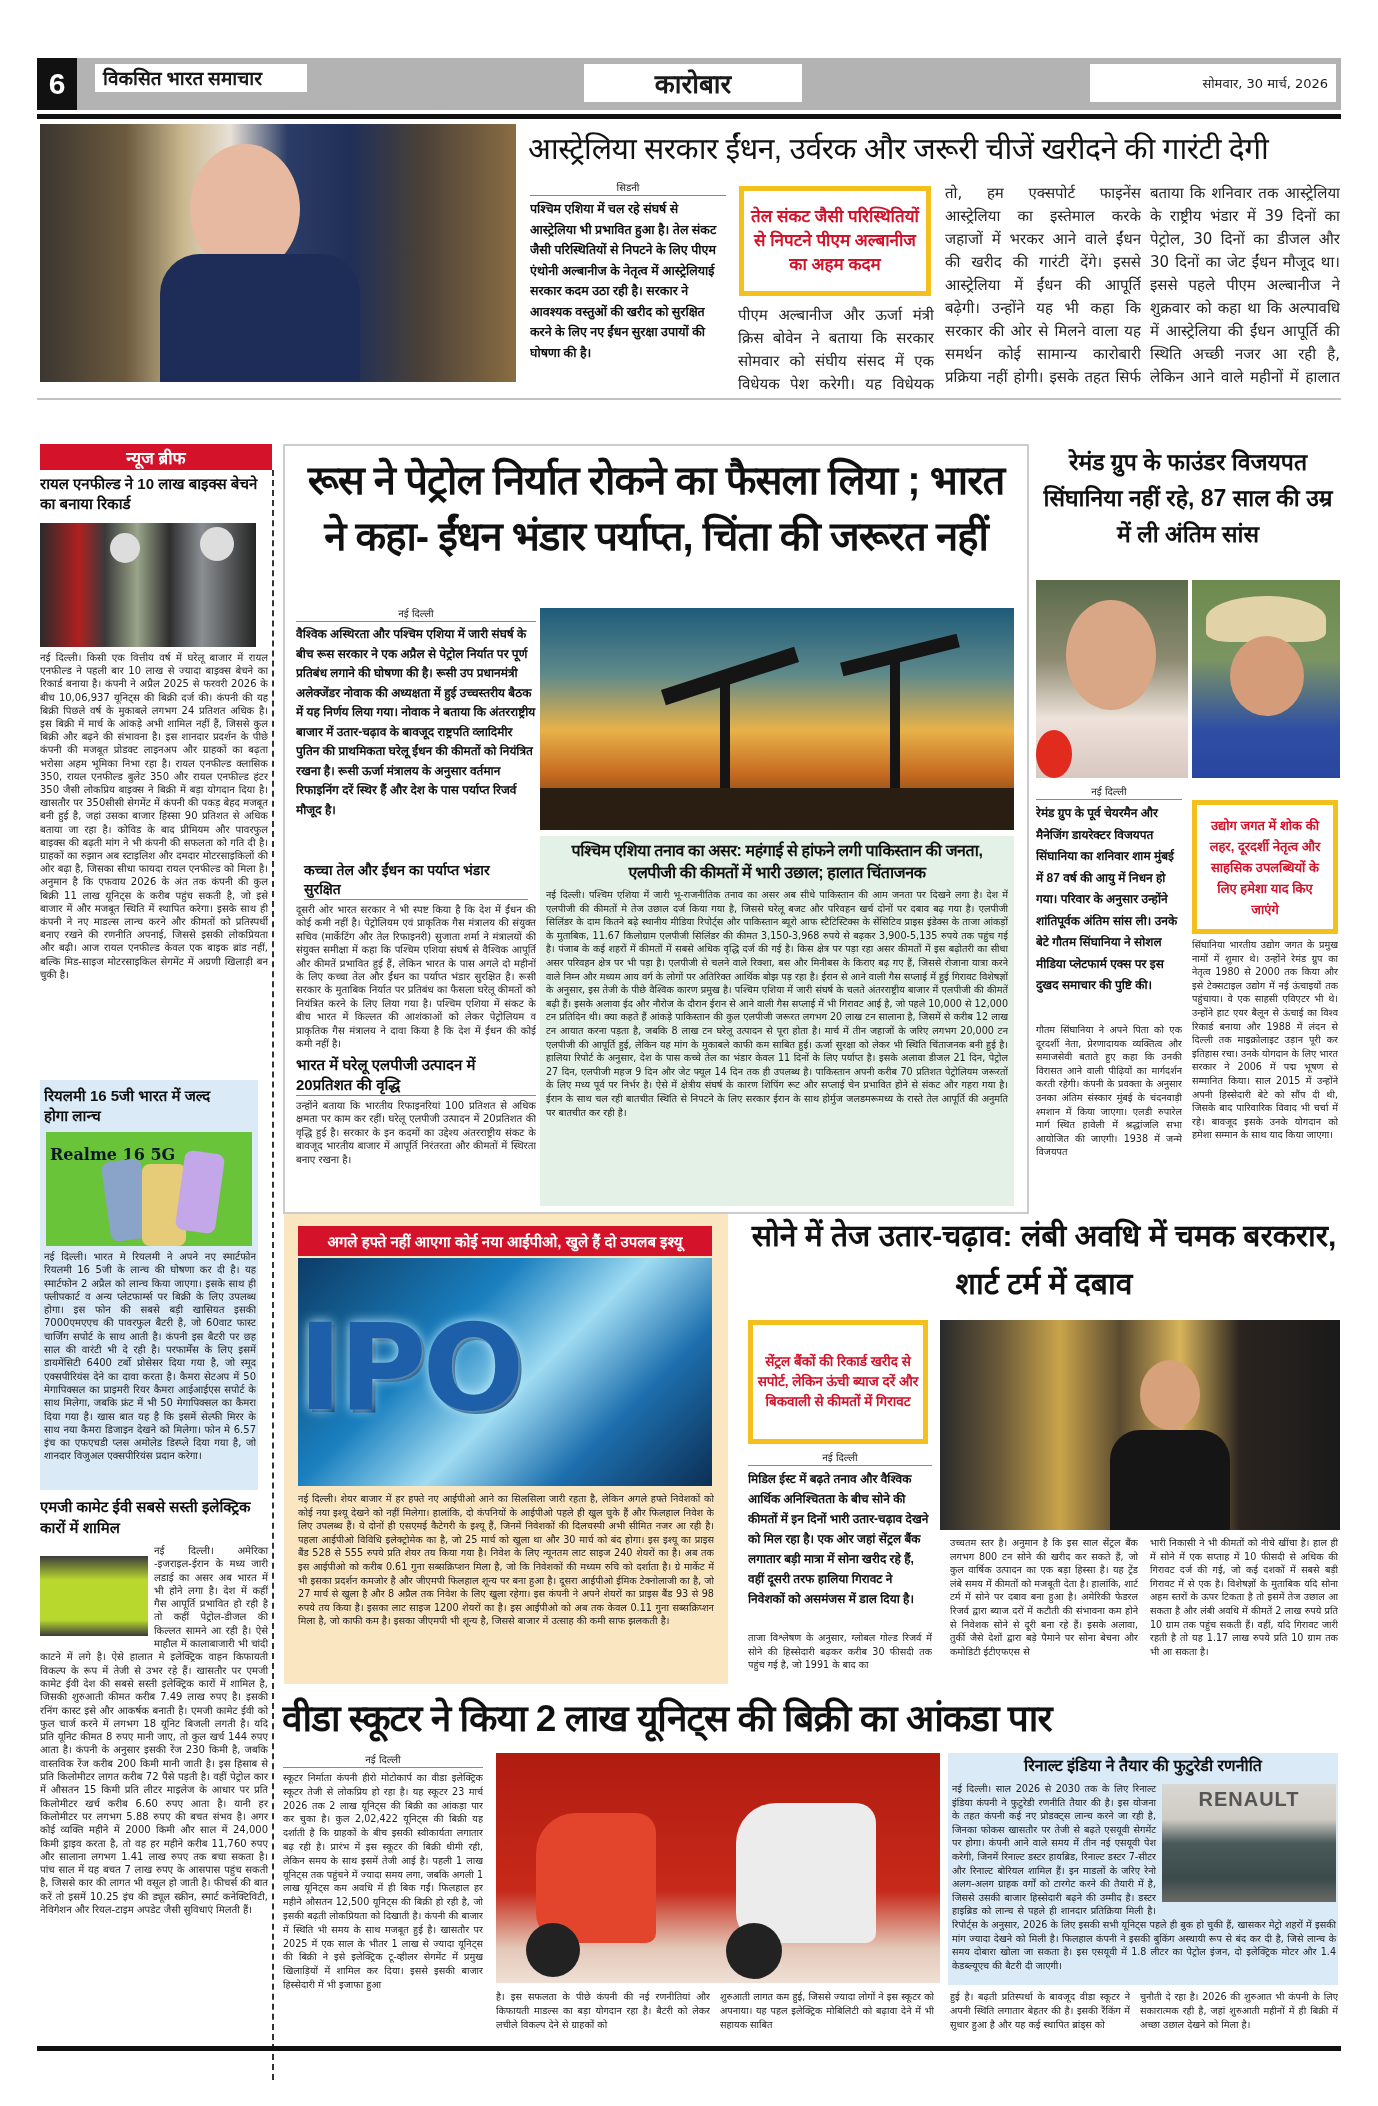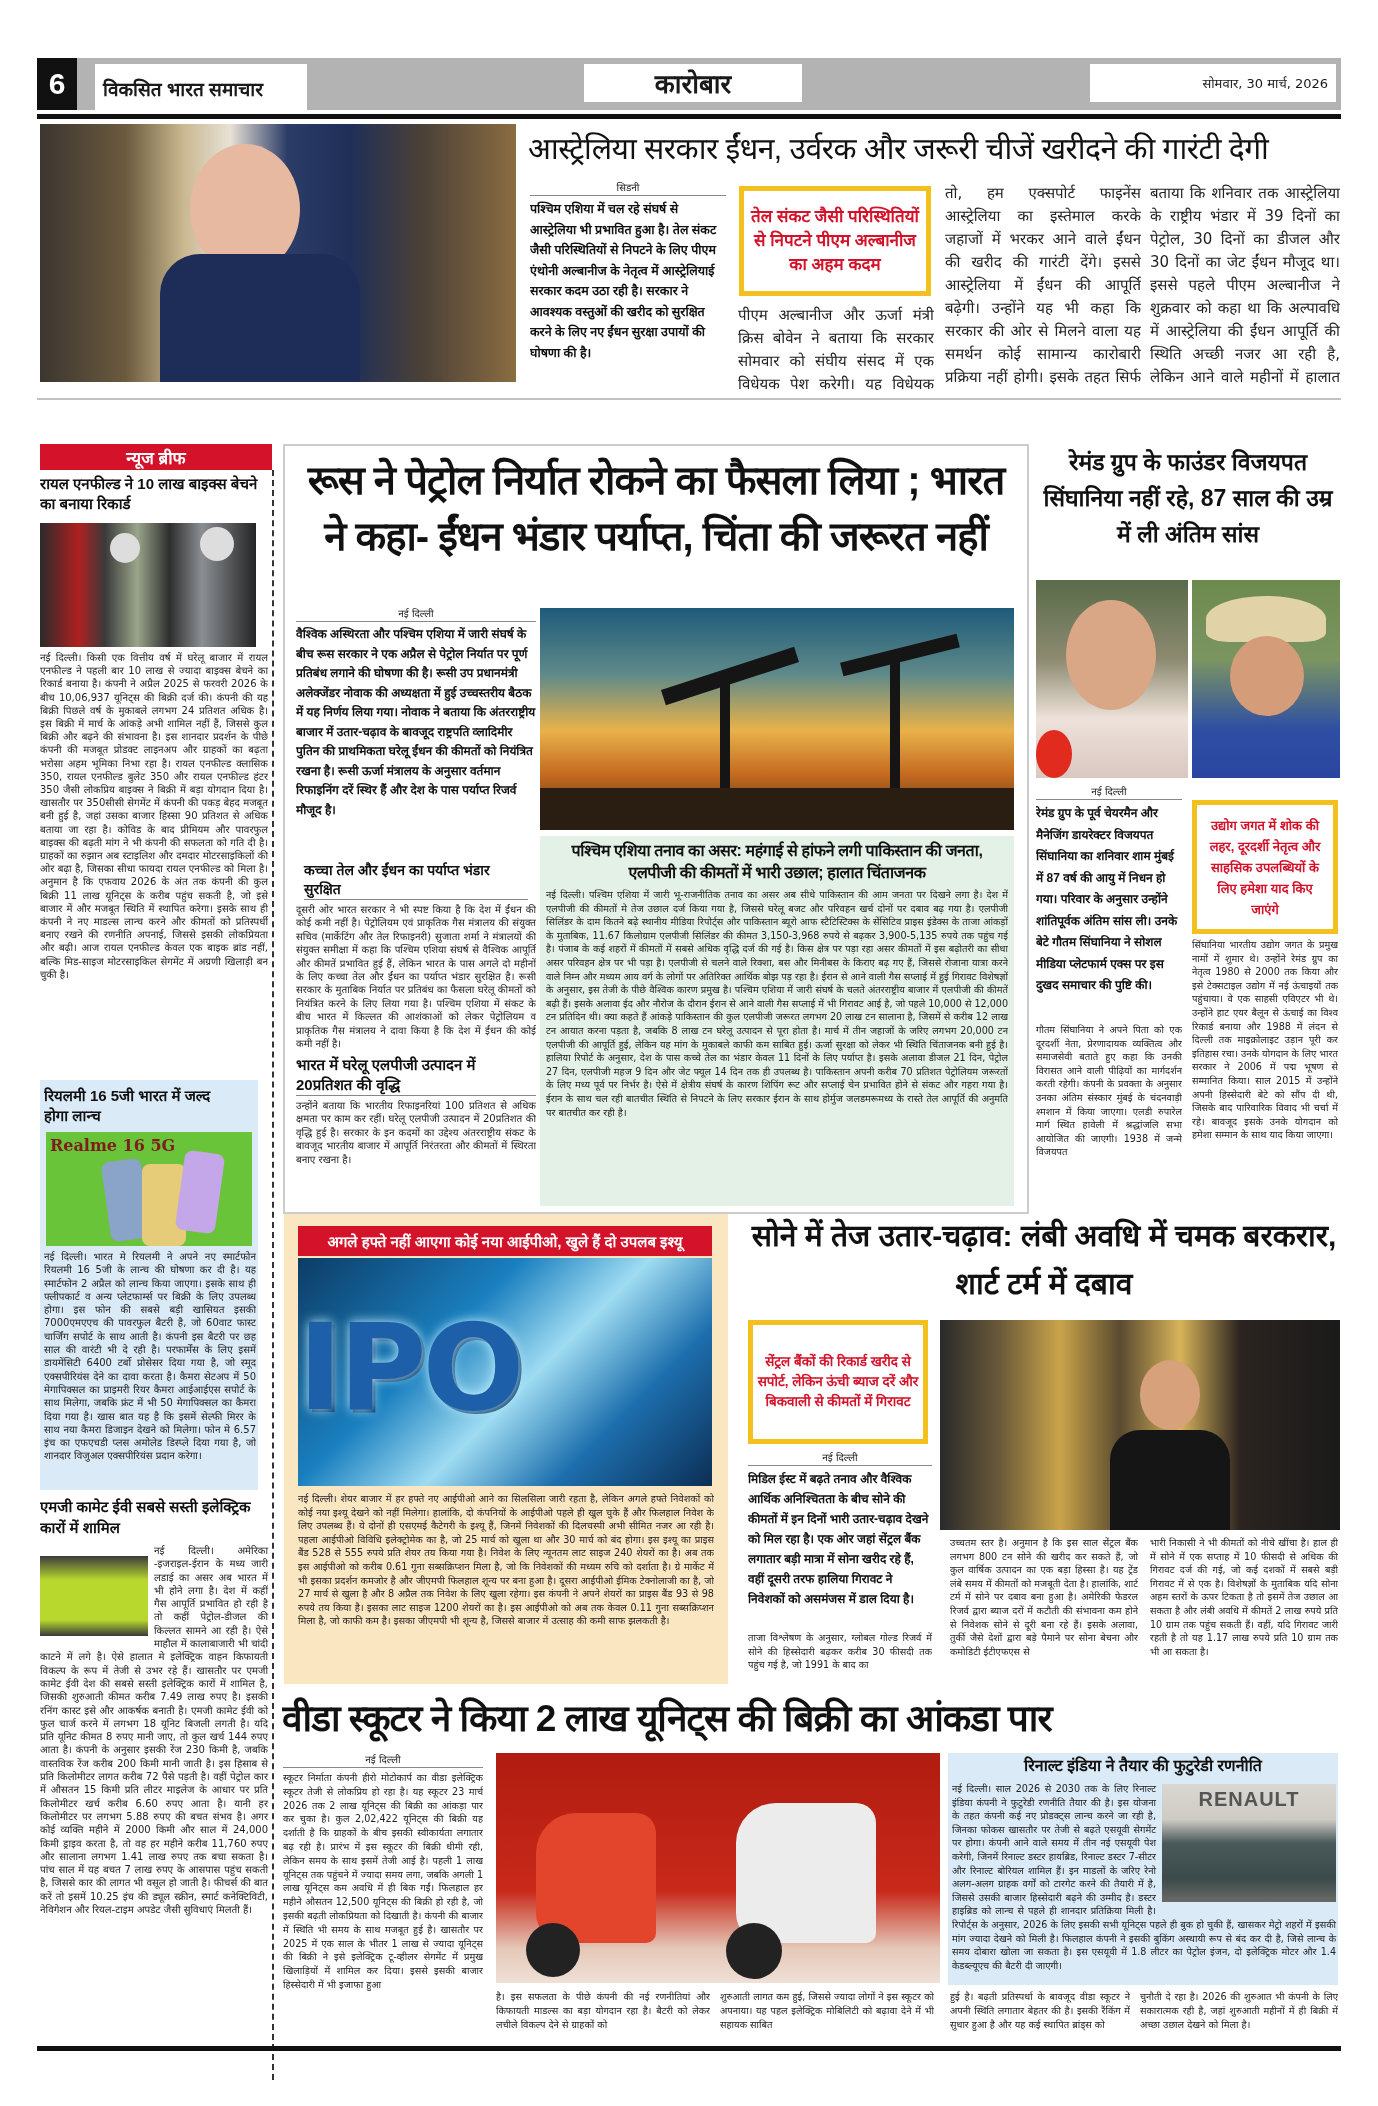--- a/index.html
+++ b/index.html
@@ -9,21 +9,21 @@
 .lead{font-family:"Liberation Sans",sans-serif;font-weight:bold;font-size:13.5px;line-height:22px;color:#111;overflow:hidden}
 .dateline{font-size:10px;text-align:center;border-bottom:1px solid #888;padding-bottom:1px;margin-bottom:3px}
 .hl{font-family:"Liberation Sans",sans-serif;font-weight:bold;color:#111;overflow:hidden}
 .box{border:5px solid #f4c01e;background:#fff;color:#d4122a;font-family:"Liberation Sans",sans-serif;font-weight:bold;text-align:center;display:flex;align-items:center;justify-content:center}
 .sub{font-family:"Liberation Sans",sans-serif;font-weight:bold;font-size:15px;line-height:20px;border-bottom:1px solid #888;color:#111}
 .img{overflow:hidden}
 .dashv{border-left:2px dashed #333}
 
 #hdr{left:37px;top:58px;width:1304px;height:52px;background:#b3b3b3}
 #pgnum{left:37px;top:58px;width:40px;height:52px;background:#111;color:#fff;font-family:"Liberation Sans",sans-serif;font-weight:bold;font-size:30px;display:flex;align-items:center;justify-content:center}
-#paper{left:95px;top:64px;width:212px;height:50px;background:#fff;font-family:Liberation Sans, sans-serif;font-size:19px;font-weight:bold;display:flex;align-items:center;padding-left:8px}
+#paper{left:95px;top:64px;width:212px;height:28px;background:#fff;font-family:Liberation Serif, serif;font-size:19px;font-weight:bold;display:flex;align-items:center;padding-left:8px}
 #section{left:584px;top:64px;width:218px;height:38px;background:#fff;font-family:"Liberation Sans",sans-serif;font-size:26px;font-weight:bold;display:flex;align-items:center;justify-content:center}
 #date{left:1090px;top:64px;width:246px;height:38px;background:#fff;font-size:13px;display:flex;align-items:center;justify-content:flex-end;padding-right:8px}
 #rule1{left:37px;top:114px;width:1304px;height:5px;background:#111}
 </style>
 </head>
 <body>
 
 <div class="abs" id="hdr"></div>
 <div class="abs" id="pgnum">6</div>
 <div class="abs" id="paper">विकसित भारत समाचार</div>
@@ -50,21 +50,21 @@
 <div class="abs dashv" style="left:272px;top:470px;width:2px;height:1610px"></div>
 <div class="abs hl" style="left:40px;top:474px;width:228px;height:42px;font-size:15px;line-height:20px">रायल एनफील्ड ने 10 लाख बाइक्स बेचने का बनाया रिकार्ड</div>
 <div class="abs img" style="left:40px;top:523px;width:216px;height:124px;background:linear-gradient(90deg,#2b2b2b 0%,#b02020 18%,#3a3a3a 30%,#9aa58a 45%,#2e2e2e 60%,#8b8f93 75%,#242424 100%)">
   <div style="position:absolute;left:70px;top:10px;width:30px;height:30px;border-radius:50%;background:#ddd"></div>
   <div style="position:absolute;left:160px;top:4px;width:34px;height:34px;border-radius:50%;background:#ddd"></div>
 </div>
 <div class="abs txt" style="left:40px;top:651px;width:228px;height:410px;font-size:10px;line-height:13.2px">नई दिल्ली। किसी एक वित्तीय वर्ष में घरेलू बाजार में रायल एनफील्ड ने पहली बार 10 लाख से ज्यादा बाइक्स बेचने का रिकार्ड बनाया है। कंपनी ने अप्रैल 2025 से फरवरी 2026 के बीच 10,06,937 यूनिट्स की बिक्री दर्ज की। कंपनी की यह बिक्री पिछले वर्ष के मुकाबले लगभग 24 प्रतिशत अधिक है। इस बिक्री में मार्च के आंकड़े अभी शामिल नहीं हैं, जिससे कुल बिक्री और बढ़ने की संभावना है। इस शानदार प्रदर्शन के पीछे कंपनी की मजबूत प्रोडक्ट लाइनअप और ग्राहकों का बढ़ता भरोसा अहम भूमिका निभा रहा है। रायल एनफील्ड क्लासिक 350, रायल एनफील्ड बुलेट 350 और रायल एनफील्ड हंटर 350 जैसी लोकप्रिय बाइक्स ने बिक्री में बड़ा योगदान दिया है। खासतौर पर 350सीसी सेगमेंट में कंपनी की पकड़ बेहद मजबूत बनी हुई है, जहां उसका बाजार हिस्सा 90 प्रतिशत से अधिक बताया जा रहा है। कोविड के बाद प्रीमियम और पावरफुल बाइक्स की बढ़ती मांग ने भी कंपनी की सफलता को गति दी है। ग्राहकों का रुझान अब स्टाइलिश और दमदार मोटरसाइकिलों की ओर बढ़ा है, जिसका सीधा फायदा रायल एनफील्ड को मिला है। अनुमान है कि एफवाय 2026 के अंत तक कंपनी की कुल बिक्री 11 लाख यूनिट्स के करीब पहुंच सकती है, जो इसे बाजार में और मजबूत स्थिति में स्थापित करेगा। इसके साथ ही कंपनी ने नए माडल्स लान्च करने और कीमतों को प्रतिस्पर्धी बनाए रखने की रणनीति अपनाई, जिससे इसकी लोकप्रियता और बढ़ी। आज रायल एनफील्ड केवल एक बाइक ब्रांड नहीं, बल्कि मिड-साइज मोटरसाइकिल सेगमेंट में अग्रणी खिलाड़ी बन चुकी है।</div>
 <div class="abs" style="left:40px;top:1080px;width:218px;height:410px;background:#dbeaf7"></div>
 <div class="abs hl" style="left:44px;top:1086px;width:170px;height:42px;font-size:15px;line-height:20px">रियलमी 16 5जी भारत में जल्द होगा लान्च</div>
 <div class="abs img" style="left:46px;top:1132px;width:206px;height:114px;background:#6ac43a">
-  <div style="position:absolute;left:4px;top:4px;color:#7f1d1d;font-family:'DejaVu Serif',serif;font-weight:bold;font-size:16px">Realme 16 5G</div>
+  <div style="position:absolute;left:4px;top:13px;color:#0f172a;font-family:'DejaVu Serif',serif;font-weight:bold;font-size:16px">Realme 16 5G</div>
   <div style="position:absolute;left:60px;top:28px;width:40px;height:80px;border-radius:8px;background:#8aa3c8;transform:rotate(-8deg)"></div>
   <div style="position:absolute;left:96px;top:32px;width:44px;height:82px;border-radius:8px;background:#e6cc78"></div>
   <div style="position:absolute;left:134px;top:20px;width:40px;height:80px;border-radius:8px;background:#c3a7e8;transform:rotate(8deg)"></div>
 </div>
 <div class="abs txt" style="left:44px;top:1250px;width:212px;height:236px;font-size:10px;line-height:13.3px">नई दिल्ली। भारत मे रियलमी ने अपने नए स्मार्टफोन रियलमी 16 5जी के लान्च की घोषणा कर दी है। यह स्मार्टफोन 2 अप्रैल को लान्च किया जाएगा। इसके साथ ही फ्लीपकार्ट व अन्य प्लेटफार्म्स पर बिक्री के लिए उपलब्ध होगा। इस फोन की सबसे बड़ी खासियत इसकी 7000एमएएच की पावरफुल बैटरी है, जो 60वाट फास्ट चार्जिंग सपोर्ट के साथ आती है। कंपनी इस बैटरी पर छह साल की वारंटी भी दे रही है। परफार्मेंस के लिए इसमें डायमेंसिटी 6400 टर्बो प्रोसेसर दिया गया है, जो स्मूद एक्सपीरियंस देने का दावा करता है। कैमरा सेटअप में 50 मेगापिक्सल का प्राइमरी रियर कैमरा आईआईएस सपोर्ट के साथ मिलेगा, जबकि फ्रंट में भी 50 मेगापिक्सल का कैमरा दिया गया है। खास बात यह है कि इसमें सेल्फी मिरर के साथ नया कैमरा डिजाइन देखने को मिलेगा। फोन मे 6.57 इंच का एफएचडी प्लस अमोलेड डिस्प्ले दिया गया है, जो शानदार विजुअल एक्सपीरियंस प्रदान करेगा।</div>
 <div class="abs hl" style="left:40px;top:1496px;width:228px;height:44px;font-size:15px;line-height:21px">एमजी कामेट ईवी सबसे सस्ती इलेक्ट्रिक कारों में शामिल</div>
 <div class="abs" style="left:40px;top:1544px;width:228px;height:530px">
   <div class="img" style="float:left;width:108px;height:80px;margin:12px 6px 2px 0;background:linear-gradient(180deg,#3b3b3b 0%,#b8d82e 30%,#b8d82e 80%,#3a3a3a 100%)"></div>
   <div class="txt" style="font-size:10px;line-height:13.3px;overflow:visible">नई दिल्ली। अमेरिका -इजराइल-ईरान के मध्य जारी लडाई का असर अब भारत में भी होने लगा है। देश में कहीं गैस आपूर्ति प्रभावित हो रही है तो कहीं पेट्रोल-डीजल की किल्लत सामने आ रही है। ऐसे माहौल में कालाबाजारी भी चांदी काटने में लगे है। ऐसे हालात मे इलेक्ट्रिक वाहन किफायती विकल्प के रूप में तेजी से उभर रहे हैं। खासतौर पर एमजी कामेट ईवी देश की सबसे सस्ती इलेक्ट्रिक कारों में शामिल है, जिसकी शुरुआती कीमत करीब 7.49 लाख रुपए है। इसकी रनिंग कास्ट इसे और आकर्षक बनाती है। एमजी कामेट ईवी को फुल चार्ज करने में लगभग 18 यूनिट बिजली लगती है। यदि प्रति यूनिट कीमत 8 रुपए मानी जाए, तो कुल खर्च 144 रुपए आता है। कंपनी के अनुसार इसकी रेंज 230 किमी है, जबकि वास्तविक रेंज करीब 200 किमी मानी जाती है। इस हिसाब से प्रति किलोमीटर लागत करीब 72 पैसे पड़ती है। वहीं पेट्रोल कार में औसतन 15 किमी प्रति लीटर माइलेज के आधार पर प्रति किलोमीटर खर्च करीब 6.60 रुपए आता है। यानी हर किलोमीटर पर लगभग 5.88 रुपए की बचत संभव है। अगर कोई व्यक्ति महीने में 2000 किमी और साल में 24,000 किमी ड्राइव करता है, तो वह हर महीने करीब 11,760 रुपए और सालाना लगभग 1.41 लाख रुपए तक बचा सकता है। पांच साल में यह बचत 7 लाख रुपए के आसपास पहुंच सकती है, जिससे कार की लागत भी वसूल हो जाती है। फीचर्स की बात करें तो इसमें 10.25 इंच की ड्यूल स्क्रीन, स्मार्ट कनेक्टिविटी, नेविगेशन और रियल-टाइम अपडेट जैसी सुविधाएं मिलती हैं।</div>
 </div>

